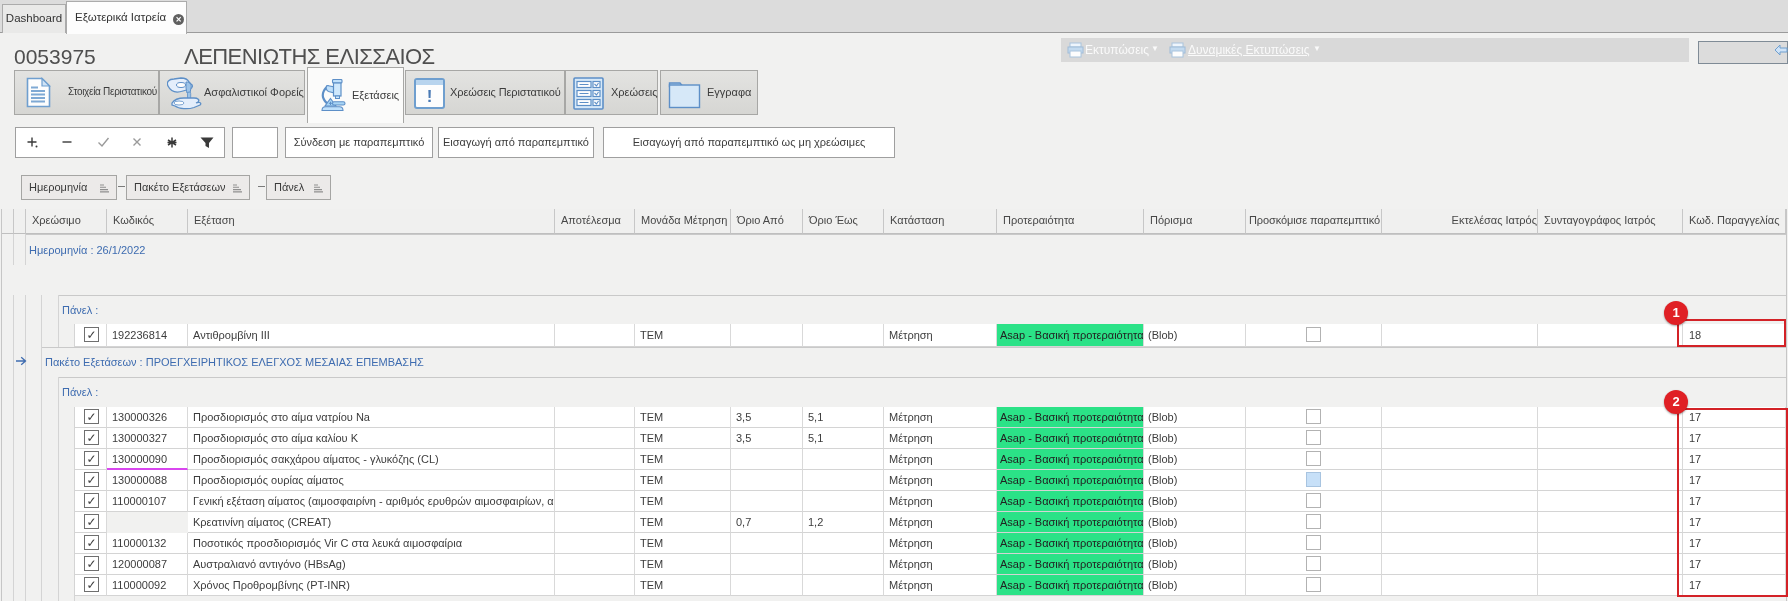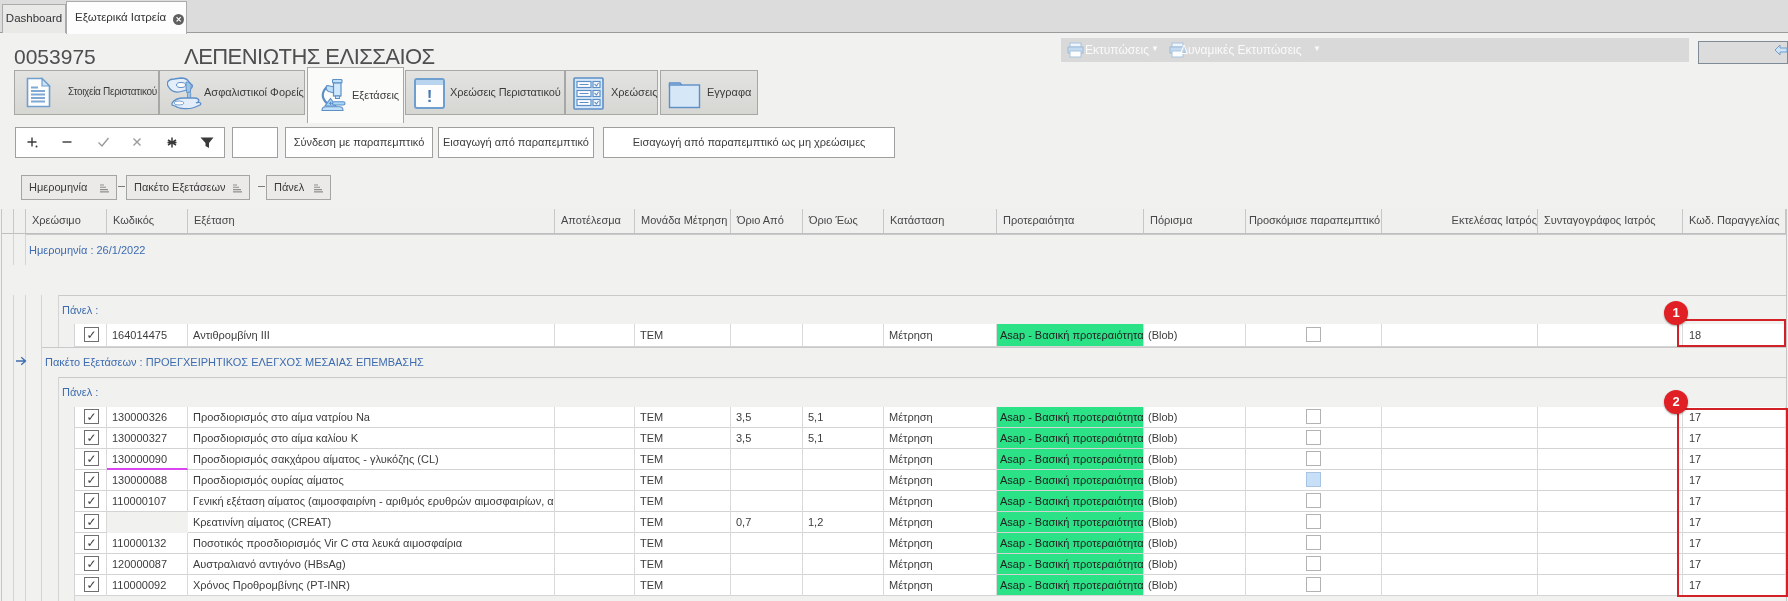--- a/index.html
+++ b/index.html
@@ -53,21 +53,21 @@
     <rect x="1" y="5" width="15" height="6" fill="#c3daef" stroke="#a0bcd8"></rect>
     <rect x="3" y="9" width="11" height="6" fill="#fdfdfd" stroke="#a9c4dd"></rect>
   </svg>
   <span style="position:absolute;left:24px;">Εκτυπώσεις</span>
   <span style="position:absolute;left:90px;top:-1px;font-size:8px;">▼</span>
   <svg width="17" height="16" viewBox="0 0 17 16" style="position:absolute;left:108px;top:4px;">
     <rect x="3" y="1" width="11" height="4" fill="#eef5fc" stroke="#a9c4dd"></rect>
     <rect x="1" y="5" width="15" height="6" fill="#c3daef" stroke="#a0bcd8"></rect>
     <rect x="3" y="9" width="11" height="6" fill="#fdfdfd" stroke="#a9c4dd"></rect>
   </svg>
-  <span style="position:absolute;left:119px;">Δυναμικές Εκτυπώσεις</span>
+  <span style="position:absolute;left:127px;text-decoration:underline;">Δυναμικές Εκτυπώσεις</span>
   <span style="position:absolute;left:252px;top:-1px;font-size:8px;">▼</span>
 </div>
 <div class="abs" id="rightbox"></div>
 <svg class="abs" width="14" height="12" viewBox="0 0 14 12" style="left:1774px;top:44px;">
   <path d="M6 1 L1 6 L6 11 V8 H13 V4 H6 Z" fill="#cfe3f7" stroke="#6f9fcf" stroke-width="1"></path>
 </svg>
 
 <div class="itab" style="left:14px; width:145px;">
   <svg width="25" height="31" viewBox="0 0 25 31" style="position:absolute;left:11px;top:6px;">
     <path d="M1.5 1.5 H16 L23.5 9 V29.5 H1.5 Z" fill="#fdfdfd" stroke="#6f9fcf" stroke-width="1.6"></path>
@@ -202,21 +202,21 @@
     </div>
 <div class="row" style="top:115px;height:23px;">
       <div class="ind" style="width:12px;"></div>
       <div class="ind" style="width:12px;"></div>
       <div class="ind" style="width:16px;"></div>
       <div class="ind" style="width:17px;"></div>
       <div class="ind" style="width:16px;"></div>
       <div class="cell" style="width:32px;line-height:22px;background:#fff;border-bottom:1px solid #d4d4d4;padding:0;">
         <div class="chk" style="margin:3px 0 0 9px;">✓</div>
       </div>
-      <div class="cell" style="width:81px;line-height:22px;background:#fff;border-bottom:1px solid #d4d4d4;">164014475</div>
+      <div class="cell" style="width:81px;line-height:22px;background:#fff;border-bottom:1px solid #d4d4d4;">192236814</div>
       <div class="cell" style="width:367px;line-height:22px;background:#fff;border-bottom:1px solid #d4d4d4;">Αντιθρομβίνη III</div>
       <div class="cell" style="width:80px;line-height:22px;background:#fff;border-bottom:1px solid #d4d4d4;"></div>
       <div class="cell" style="width:96px;line-height:22px;background:#fff;border-bottom:1px solid #d4d4d4;">ΤΕΜ</div>
       <div class="cell" style="width:72px;line-height:22px;background:#fff;border-bottom:1px solid #d4d4d4;"></div>
       <div class="cell" style="width:81px;line-height:22px;background:#fff;border-bottom:1px solid #d4d4d4;"></div>
       <div class="cell" style="width:113px;line-height:22px;background:#fff;border-bottom:1px solid #d4d4d4;">Μέτρηση</div>
       <div class="cell" style="width:147px;line-height:22px;background:#fff;border-bottom:1px solid #d4d4d4;background:#2be287;color:#222;padding-left:3px;">Asap - Βασική προτεραιότητα</div>
       <div class="cell" style="width:102px;line-height:22px;background:#fff;border-bottom:1px solid #d4d4d4;padding-left:4px;">(Blob)</div>
       <div class="cell" style="width:136px;line-height:22px;background:#fff;border-bottom:1px solid #d4d4d4;padding:0;">
         <div class="chk" style="margin:3px 0 0 60px;border-color:#b2b2b2;">&nbsp;</div>

